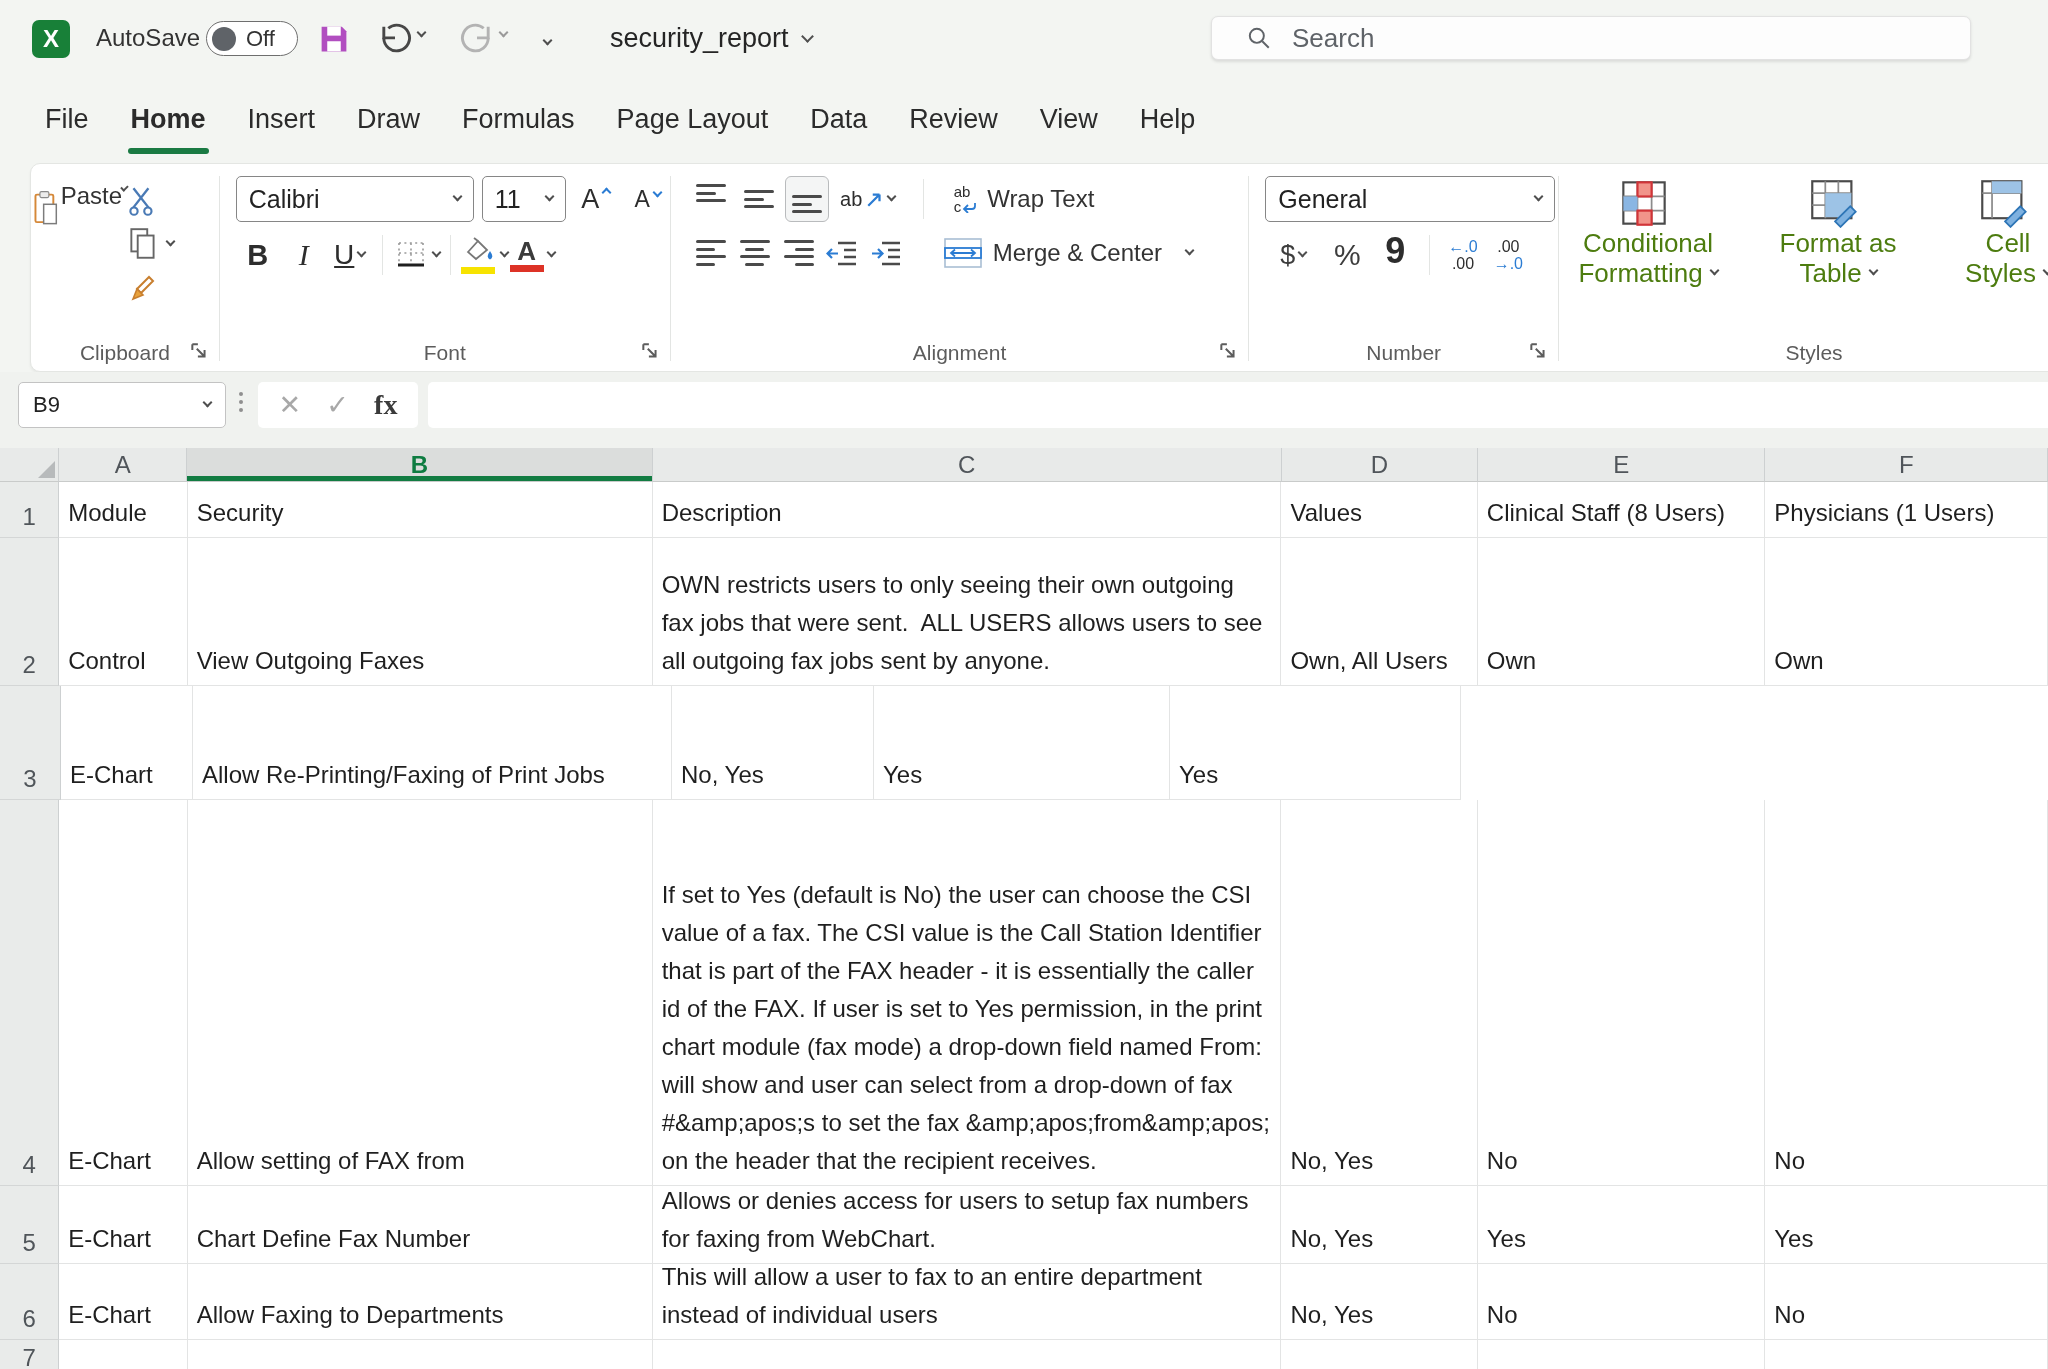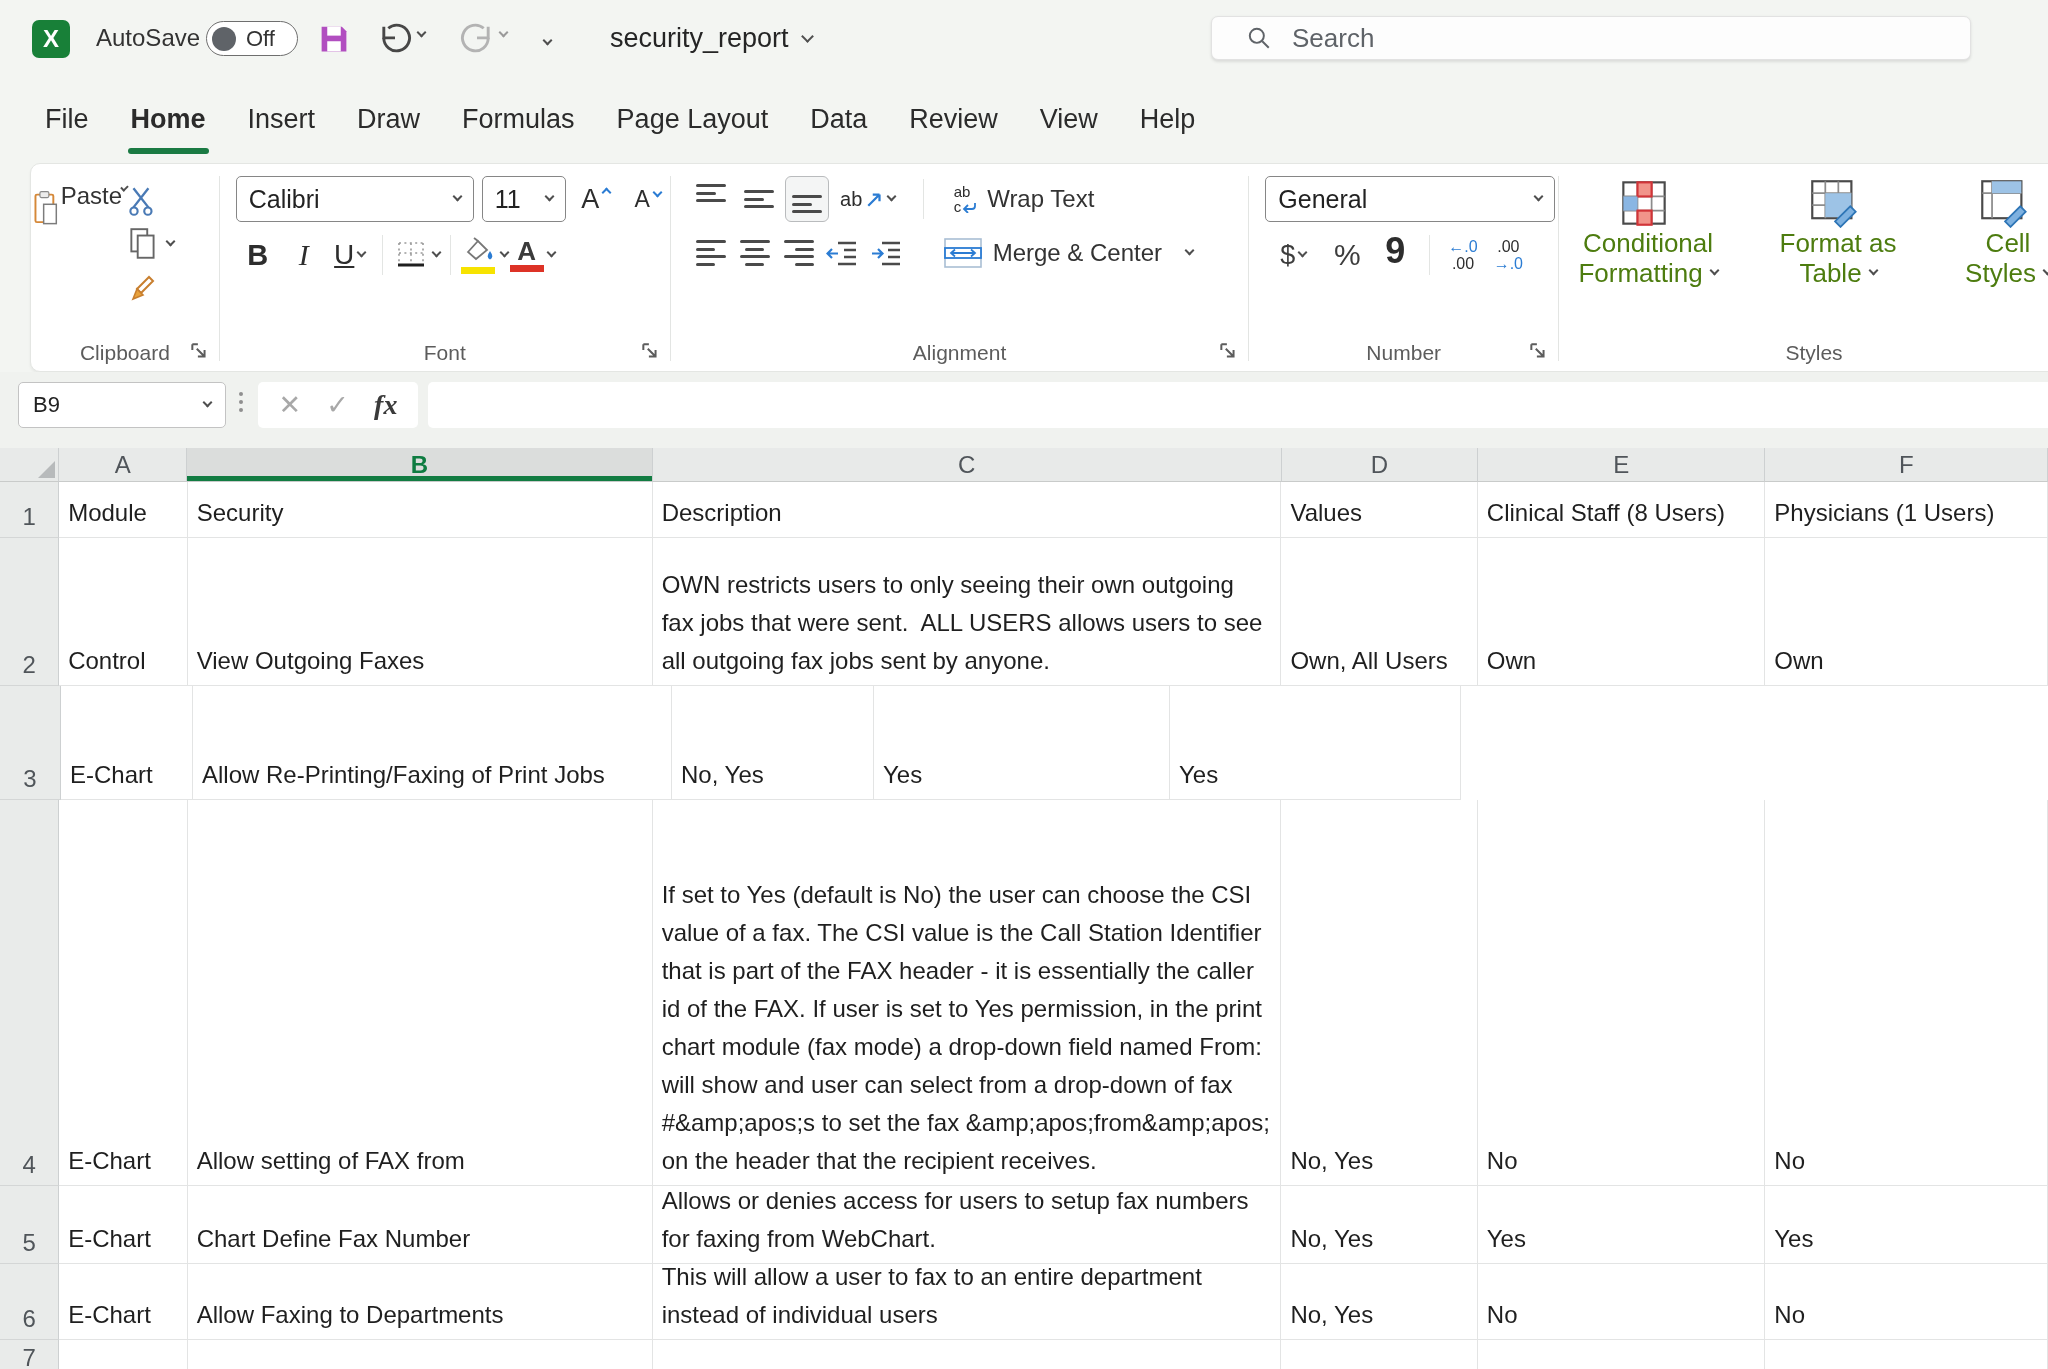--- a/index.html
+++ b/index.html
@@ -107,21 +107,21 @@
   #formula-strip { position:absolute; top:372px; left:0; right:0; height:76px; background:#f0f2ef; }
   #name-box { position:absolute; left:18px; top:10px; width:208px; height:46px; background:#fff;
     border:1.3px solid #c3c3c3; border-radius:5px; display:flex; align-items:center;
     justify-content:space-between; padding:0 14px; font-size:22px; color:#222; }
   #fb-dots { position:absolute; left:239px; top:20px; display:flex; flex-direction:column; gap:4px; }
   #fb-dots i { width:4px; height:4px; border-radius:50%; background:#8f8f8f; }
   #fb-btns { position:absolute; left:258px; top:10px; width:160px; height:46px; background:#fff;
     border-radius:5px; display:flex; align-items:center; justify-content:space-around; padding:0 8px; }
   .fb-x { color:#a8a8a8; font-size:27px; }
   .fb-check { color:#a8a8a8; font-size:27px; }
-  .fb-fx { font-family:"Liberation Serif",serif; font-style:italic; font-size:28px; color:#3a3a3a; font-weight:600; }
+  .fb-fx { font-family:"Liberation Serif",serif; font-size:28px; color:#3a3a3a; font-weight:600; }
   #formula-input { position:absolute; left:428px; top:10px; right:-6px; height:46px; background:#fff;
     border-radius:5px; font-size:25px; padding:6px 12px; color:#222; }
 
   
   #grid { position:absolute; top:448px; left:0; right:0; bottom:0; background:#fff; overflow:hidden;
     font-size:24px; color:#1f1f1f; }
   #colheads { display:flex; height:34px; }
   .corner { width:61px; background:#e8eae9; border-right:1px solid #cdd0d1; border-bottom:1px solid #c9cbca; position:relative; }
   .corner i { position:absolute; right:3px; bottom:3px; width:0; height:0;
     border-left:17px solid transparent; border-bottom:17px solid #b7babb; }

